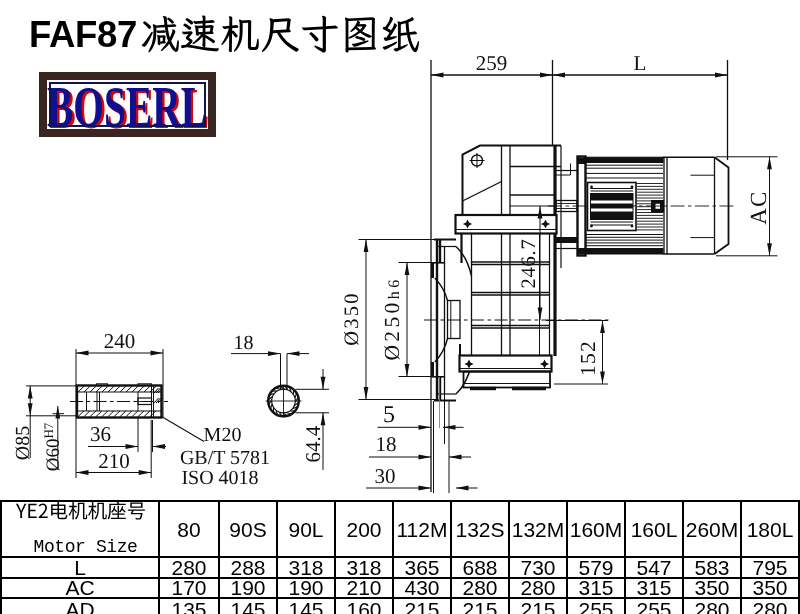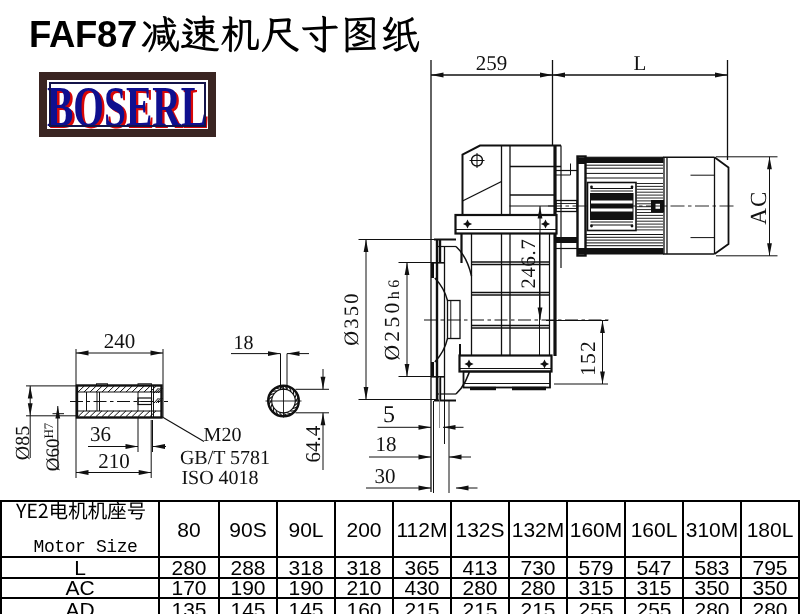--- a/index.html
+++ b/index.html
@@ -694,31 +694,31 @@
 </td>
         <td>80</td>
         <td>90S</td>
         <td>90L</td>
         <td>200</td>
         <td>112M</td>
         <td>132S</td>
         <td>132M</td>
         <td>160M</td>
         <td>160L</td>
-        <td>310M</td>
+        <td>260M</td>
         <td>180L</td>
       </tr>
 <tr class="rL">
         <td>L</td>
         <td>280</td>
         <td>288</td>
         <td>318</td>
         <td>318</td>
         <td>365</td>
-        <td>413</td>
+        <td>688</td>
         <td>730</td>
         <td>579</td>
         <td>547</td>
         <td>583</td>
         <td>795</td>
       </tr>
 <tr class="rAC">
         <td>AC</td>
         <td>170</td>
         <td>190</td>

